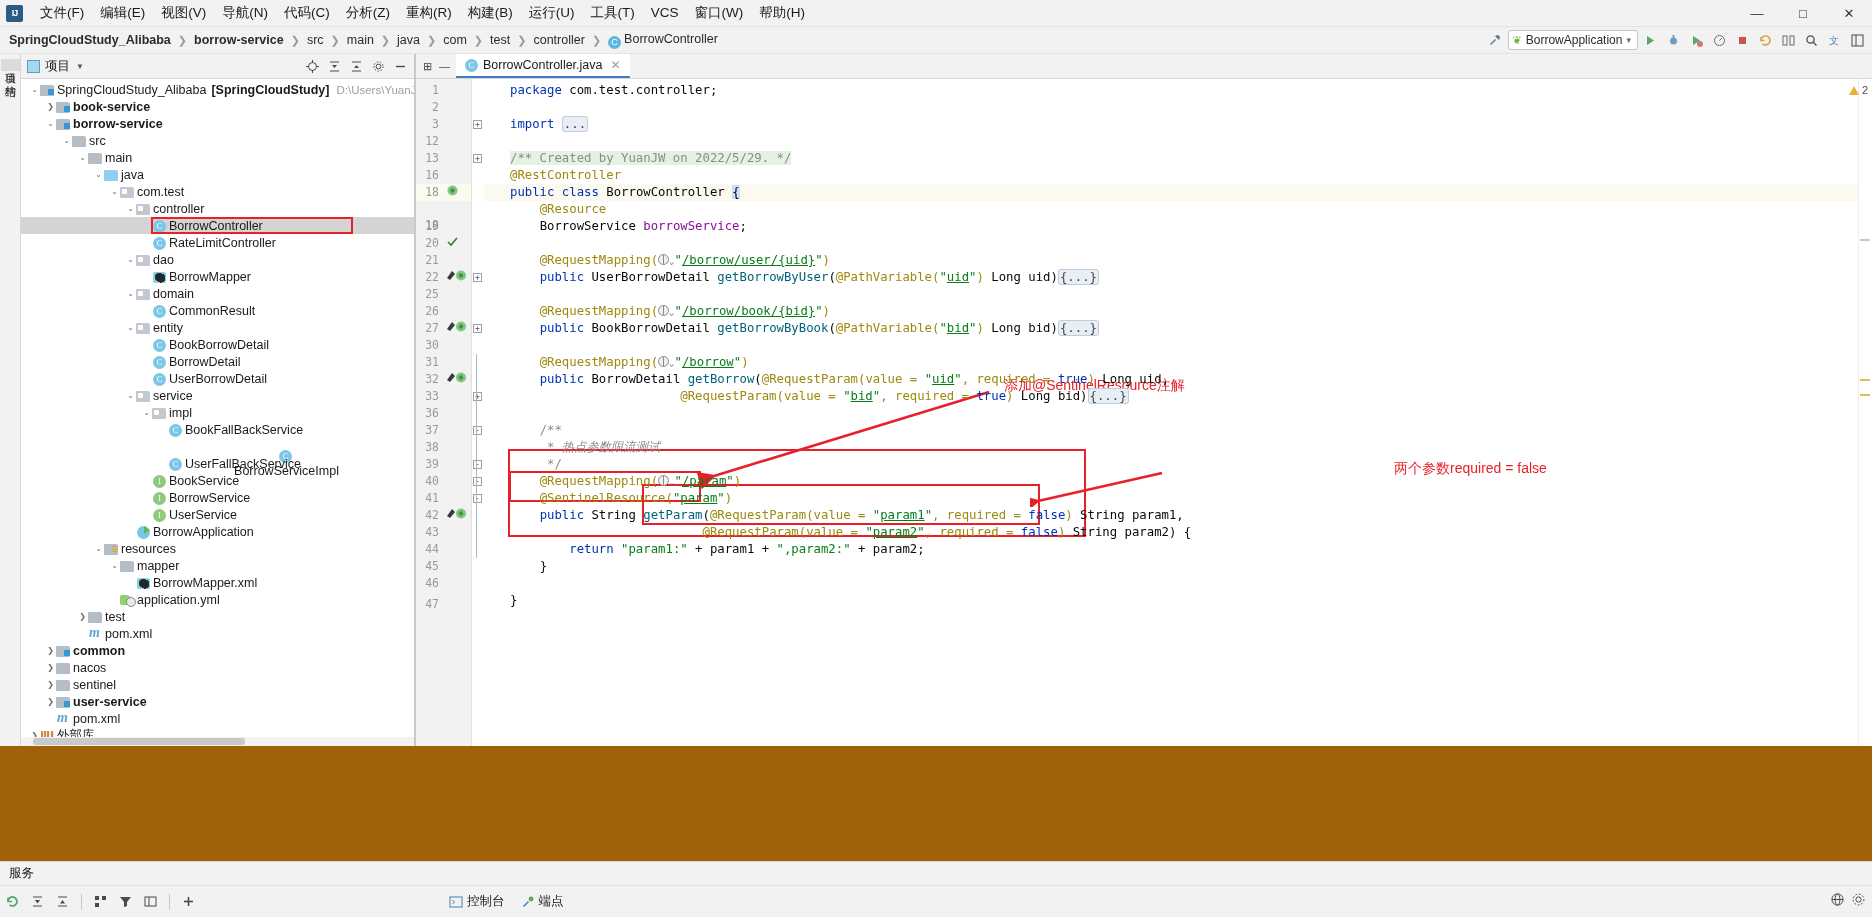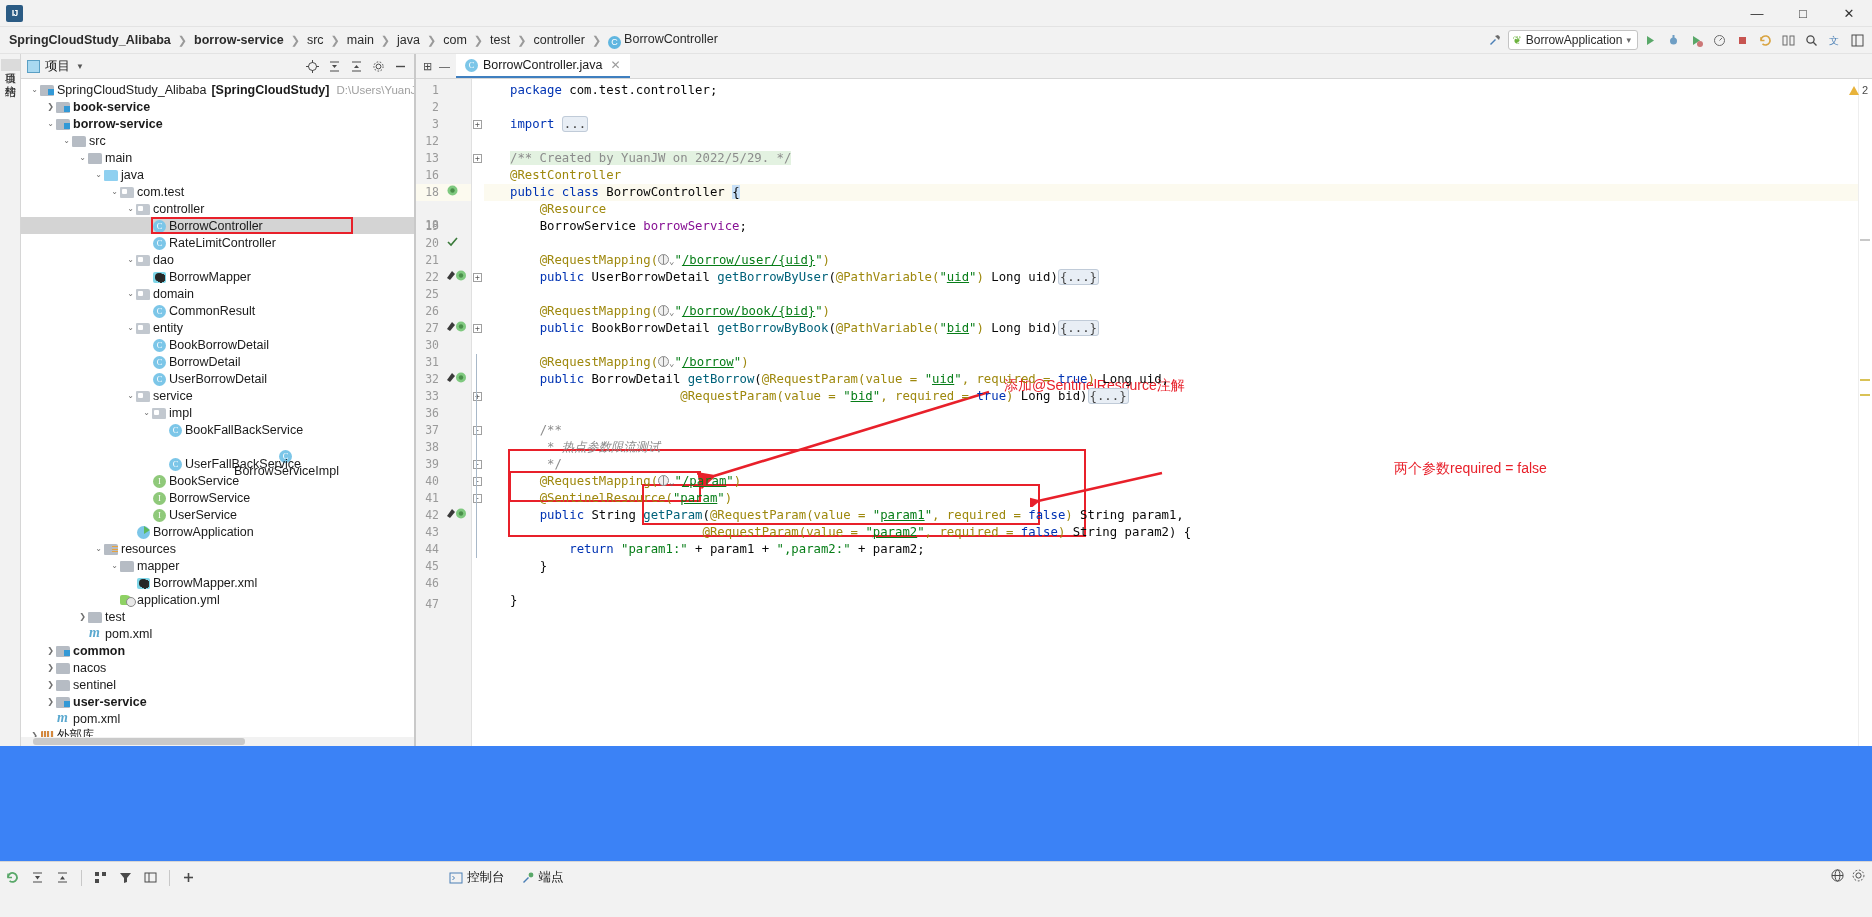--- a/index.html
+++ b/index.html
@@ -2,21 +2,21 @@
 <html><head>
 <meta charset="utf-8">
 <style>
   * { box-sizing: border-box; margin:0; padding:0; }
   html, body {
     width: 1872px; height: 917px;
     font-family: "Liberation Sans", sans-serif;
     background: #f2f2f2;
     overflow: hidden;
   }
-  .ide { position:relative; width:1872px; height:917px; background:#3b82f6; }
+  .ide { position:relative; width:1872px; height:917px; background:#a16207; }
 
   
   .titlebar {
     height: 27px; background:#f2f2f2; display:flex; align-items:center;
     border-bottom:1px solid #e3e3e3; position:relative;
   }
   .logo {
     width:17px; height:17px; margin-left:6px; background:#2b5b84;
     color:#fff; font-size:9px; font-weight:bold; display:flex;
     align-items:center; justify-content:center; border-radius:2px;
@@ -299,20 +299,35 @@
   }
   .sbright { position:absolute; right:6px; display:flex; gap:6px; align-items:center; }
 </style>
 </head>
 <body>
 
 <div class="ide">
 
   <div class="titlebar">
     <div class="logo">IJ</div>
+    <div class="menubar" id="menubar">
+        <div class="mi">文件(F)</div>
+        <div class="mi">编辑(E)</div>
+        <div class="mi">视图(V)</div>
+        <div class="mi">导航(N)</div>
+        <div class="mi">代码(C)</div>
+        <div class="mi">分析(Z)</div>
+        <div class="mi">重构(R)</div>
+        <div class="mi">构建(B)</div>
+        <div class="mi">运行(U)</div>
+        <div class="mi">工具(T)</div>
+        <div class="mi">VCS</div>
+        <div class="mi">窗口(W)</div>
+        <div class="mi">帮助(H)</div>
+      </div>
     <div class="winbtns">
       <div class="winbtn">—</div>
       <div class="winbtn">□</div>
       <div class="winbtn close">✕</div>
     </div>
   </div>
 
   <div class="navbar">
     <div class="crumbs" id="crumbs">
         <span class="crumb bold">SpringCloudStudy_Alibaba</span>
@@ -814,20 +829,23 @@
           </div>
           <div style="position:absolute;right:2px;top:160px;width:10px;height:2px;background:#c8c8c8;"></div>
           <div style="position:absolute;right:2px;top:300px;width:10px;height:2px;background:#d9c256;"></div>
           <div style="position:absolute;right:2px;top:315px;width:10px;height:2px;background:#d9c256;"></div>
         </div>
       </div>
     </div>
   </div>
 
   <div class="bottombar">
+    <div class="svcrow">
+      <span class="stitle">服务</span>
+    </div>
     <div class="statusrow">
       <div class="sb-ico">
         <svg width="15" height="15" viewBox="0 0 15 15">
             <path d="M3 7.5a4.5 4.5 0 1 1 1.6 3.4" stroke="#59a869" fill="none" stroke-width="1.8"></path>
             <path d="M3 3.5v4h4" stroke="#59a869" fill="none" stroke-width="1.5"></path>
           </svg>
       </div>
       <div class="sb-ico">
         <svg width="15" height="15" viewBox="0 0 15 15">
             <line x1="3" y1="3" x2="12" y2="3" stroke="#4a4a4a"></line>

